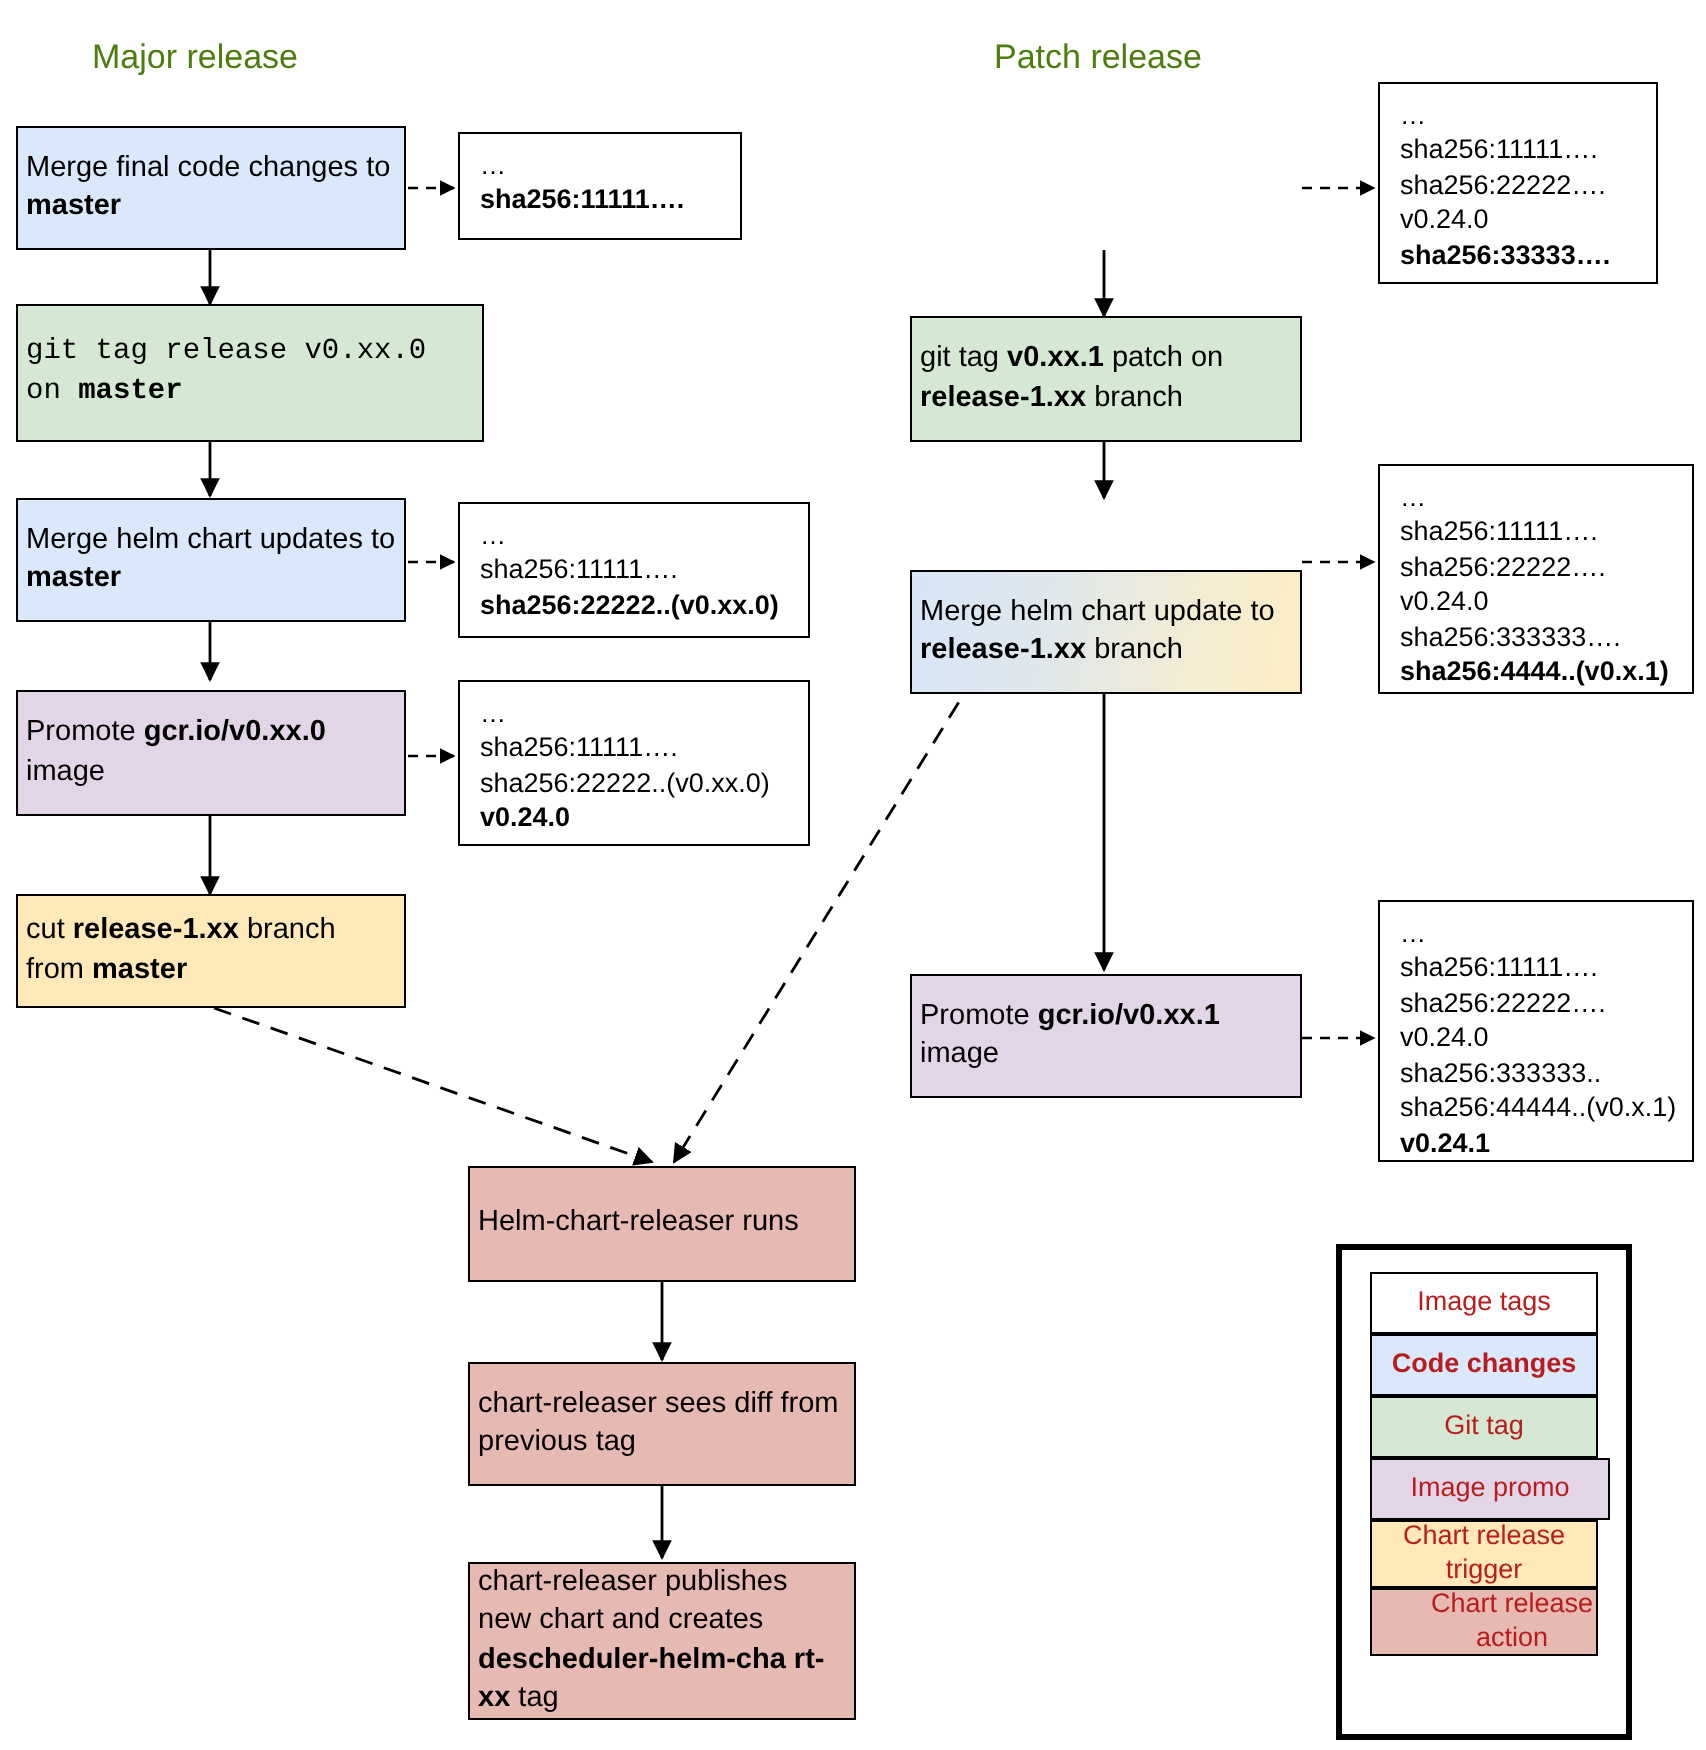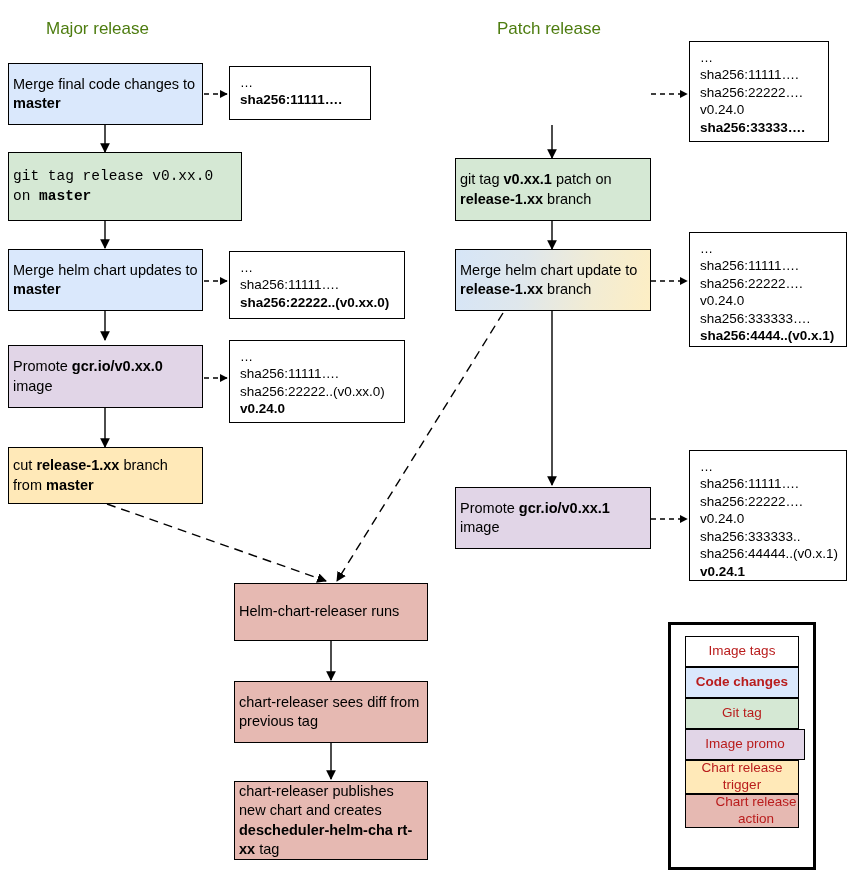--- a/index.html
+++ b/index.html
@@ -46,21 +46,21 @@
     padding: 2px 4px;
   }
   .node .txt { display: block; width: 100%; }
   .node b { font-weight: bold; }
 
   .fill-code   { background: #dae8fc; }
   .fill-gittag { background: #d5e8d4; }
   .fill-promo  { background: #e1d5e7; }
   .fill-trig   { background: #ffe9b8; }
   .fill-action { background: #e6b9b2; }
-  .fill-mix    { background: linear-gradient(100deg, #d6e5f7 0%, #dfe7ec 35%, #f2ecd4 70%, #fdeec4 100%); }
+  .fill-mix    { background: linear-gradient(100deg, #d6e5f7 0%, #dfe7ec 35%, #f2ecd4 70%, #fdeec4 100%); margin-top: 36px; }
 
   .tagbox {
     position: absolute;
     box-sizing: border-box;
     border: 1px solid #000000;
     background: #ffffff;
     font-size: 13.5px;
     line-height: 1.30;
     color: #000000;
     padding: 9px 0 0 10px;

